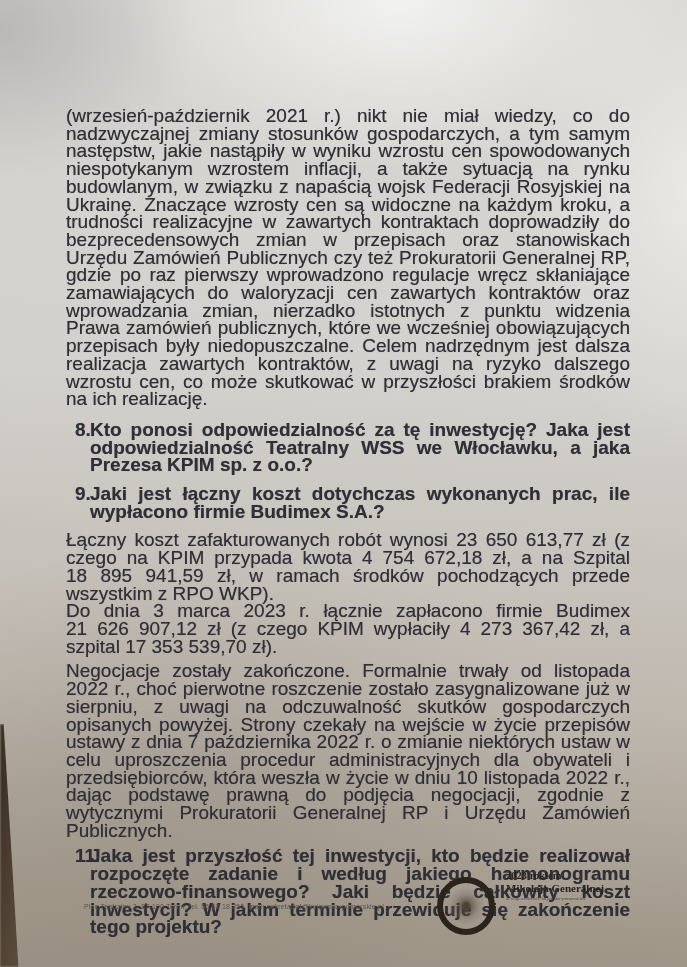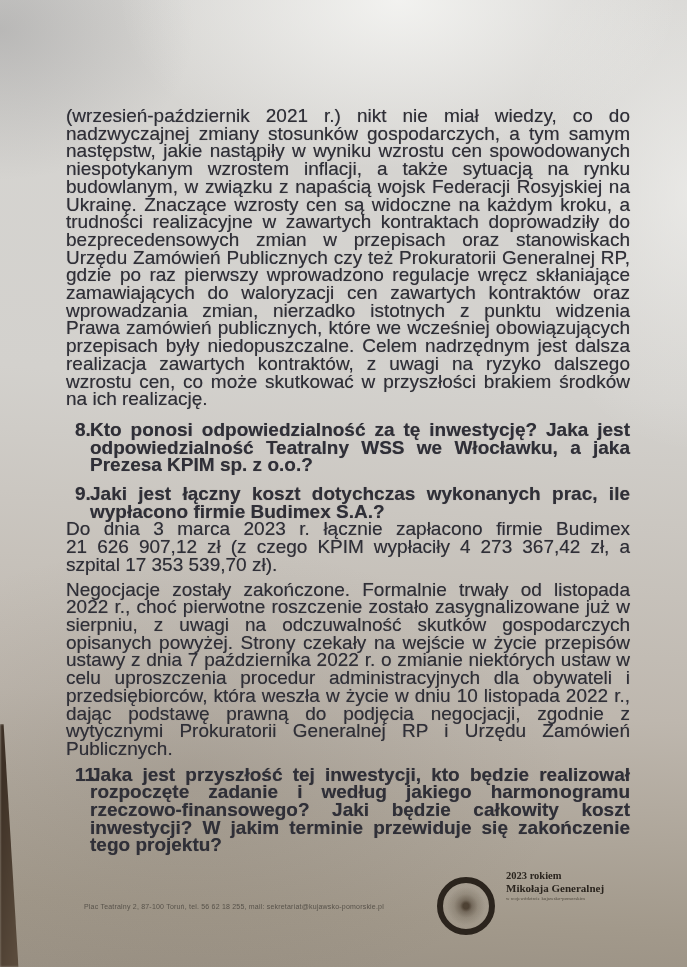--- a/index.html
+++ b/index.html
@@ -79,20 +79,21 @@
       <span class="qnum">8.</span>
       <span class="qtext">Kto ponosi odpowiedzialność za tę inwestycję? Jaka jest odpowiedzialność Teatralny WSS we Włocławku, a jaka Prezesa KPIM sp. z o.o.?</span>
     </div>
 
 
     <div class="q mt-q9">
       <span class="qnum">9.</span>
       <span class="qtext">Jaki jest łączny koszt dotychczas wykonanych prac, ile wypłacono firmie Budimex S.A.?</span>
     </div>
 
+    <p class="para mt-a9a">Łączny koszt zafakturowanych robót wynosi 23&nbsp;650&nbsp;613,77 zł (z czego na KPIM przypada kwota 4&nbsp;754&nbsp;672,18 zł, a na Szpital 18&nbsp;895&nbsp;941,59 zł, w ramach środków pochodzących przede wszystkim z RPO WKP).</p>
 
     <p class="para mt-a9b">Do dnia 3 marca 2023 r. łącznie zapłacono firmie Budimex 21&nbsp;626&nbsp;907,12 zł (z czego KPIM wypłaciły 4&nbsp;273&nbsp;367,42 zł, a szpital 17&nbsp;353&nbsp;539,70 zł).</p>
 
 
     <p class="para mt-a10">Negocjacje zostały zakończone. Formalnie trwały od listopada 2022 r., choć pierwotne roszczenie zostało zasygnalizowane już w sierpniu, z uwagi na odczuwalność skutków gospodarczych opisanych powyżej. Strony czekały na wejście w życie przepisów ustawy z dnia 7 października 2022 r. o zmianie niektórych ustaw w celu uproszczenia procedur administracyjnych dla obywateli i przedsiębiorców, która weszła w życie w dniu 10 listopada 2022 r., dając podstawę prawną do podjęcia negocjacji, zgodnie z wytycznymi Prokuratorii Generalnej RP i Urzędu Zamówień Publicznych.</p>
 
     <div class="q mt-q11">
       <span class="qnum">11.</span>
       <span class="qtext">Jaka jest przyszłość tej inwestycji, kto będzie realizował rozpoczęte zadanie i według jakiego harmonogramu rzeczowo-finansowego? Jaki będzie całkowity koszt inwestycji? W jakim terminie przewiduje się zakończenie tego projektu?</span>
     </div>

